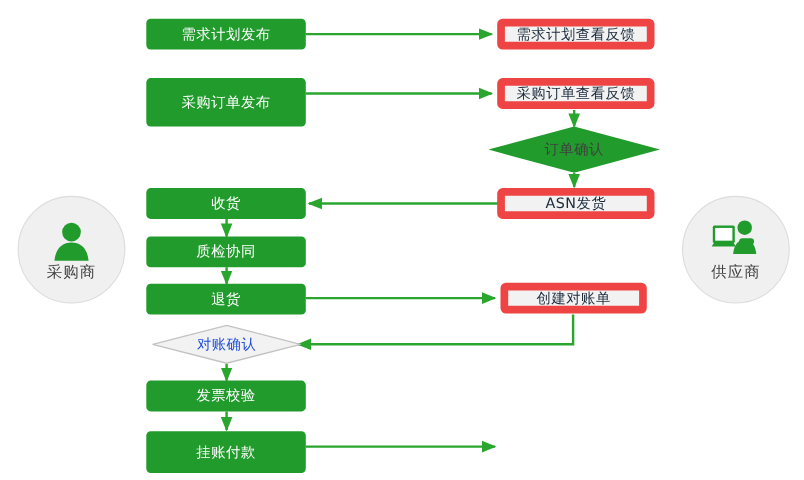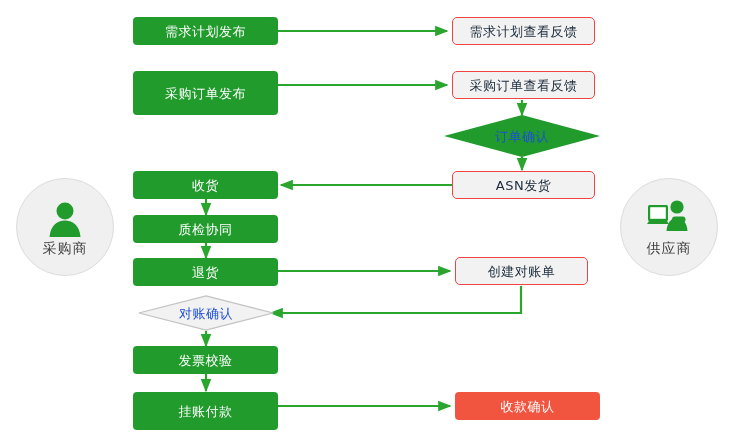--- a/index.html
+++ b/index.html
@@ -40,21 +40,21 @@
     border-radius: 4px;
   }
   .node-red {
     background: #f1543f;
     color: #ffffff;
     border-radius: 4px;
   }
   .node-plain {
     background: #f2f2f2;
     color: #1b2a3a;
-    border: 1px solid #ef4444;
+    border: 7px solid #ef4444;
     border-radius: 5px;
   }
   .diamond-wrap {
     position: absolute;
     z-index: 3;
     display: flex;
     align-items: center;
     justify-content: center;
   }
   .diamond-wrap .dlabel {
@@ -66,21 +66,21 @@
     line-height: 1;
   }
   .diamond-wrap .dshape {
     position: absolute;
     left: 0;
     top: 0;
     width: 100%;
     height: 100%;
     z-index: 1;
   }
-  .dlabel-green { color: #1d4ed8; }
+  .dlabel-green { color: #404040; }
   .dlabel-plain { color: #1d4ed8; }
 
   .actor {
     position: absolute;
     width: 96px;
     height: 96px;
     border-radius: 50%;
     background: #f0f0f0;
     border: 1px solid #dcdcdc;
     display: flex;
@@ -216,17 +216,14 @@
   </div>
 
   <div class="node node-green" style="left:133px; top:346px; width:145px; height:28px;">
     <span>发票校验</span>
   </div>
 
   <div class="node node-green" style="left:133px; top:392px; width:145px; height:38px;">
     <span>挂账付款</span>
   </div>
 
-  <div class="node node-red" style="left:455px; top:392px; width:145px; height:28px;">
-    <span>收款确认</span>
-  </div>
 
 </div>
 
 </body></html>

